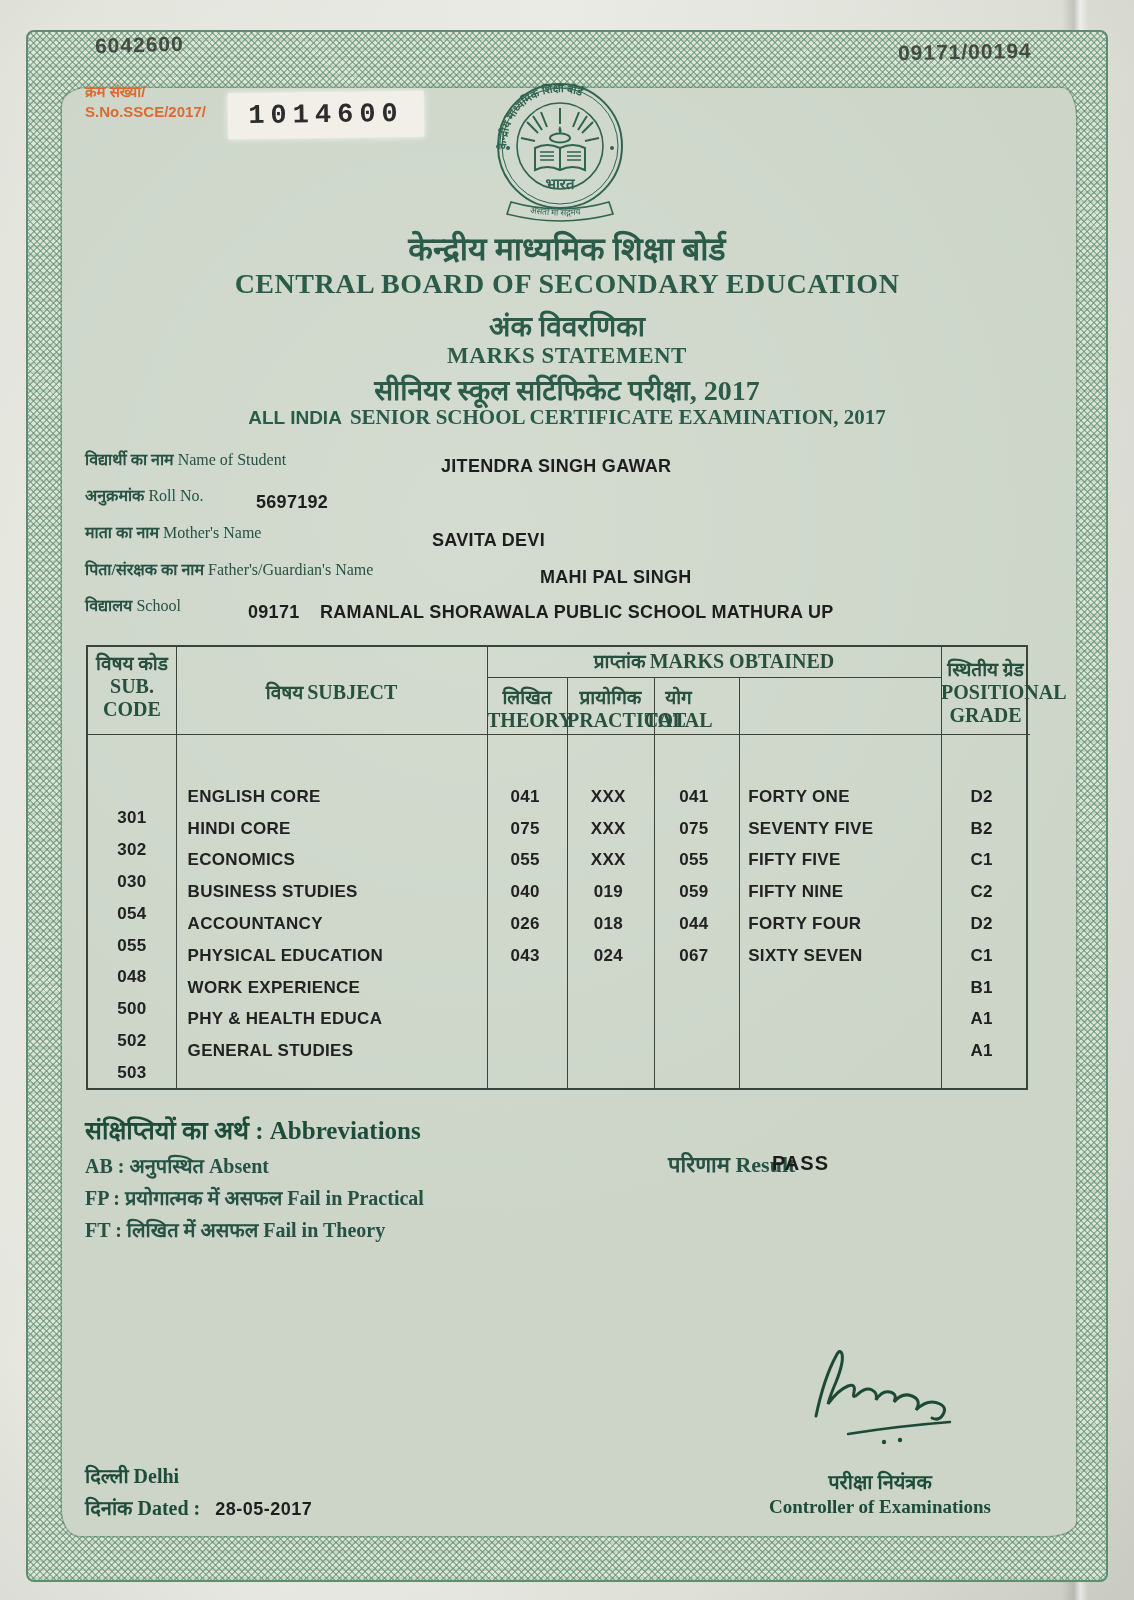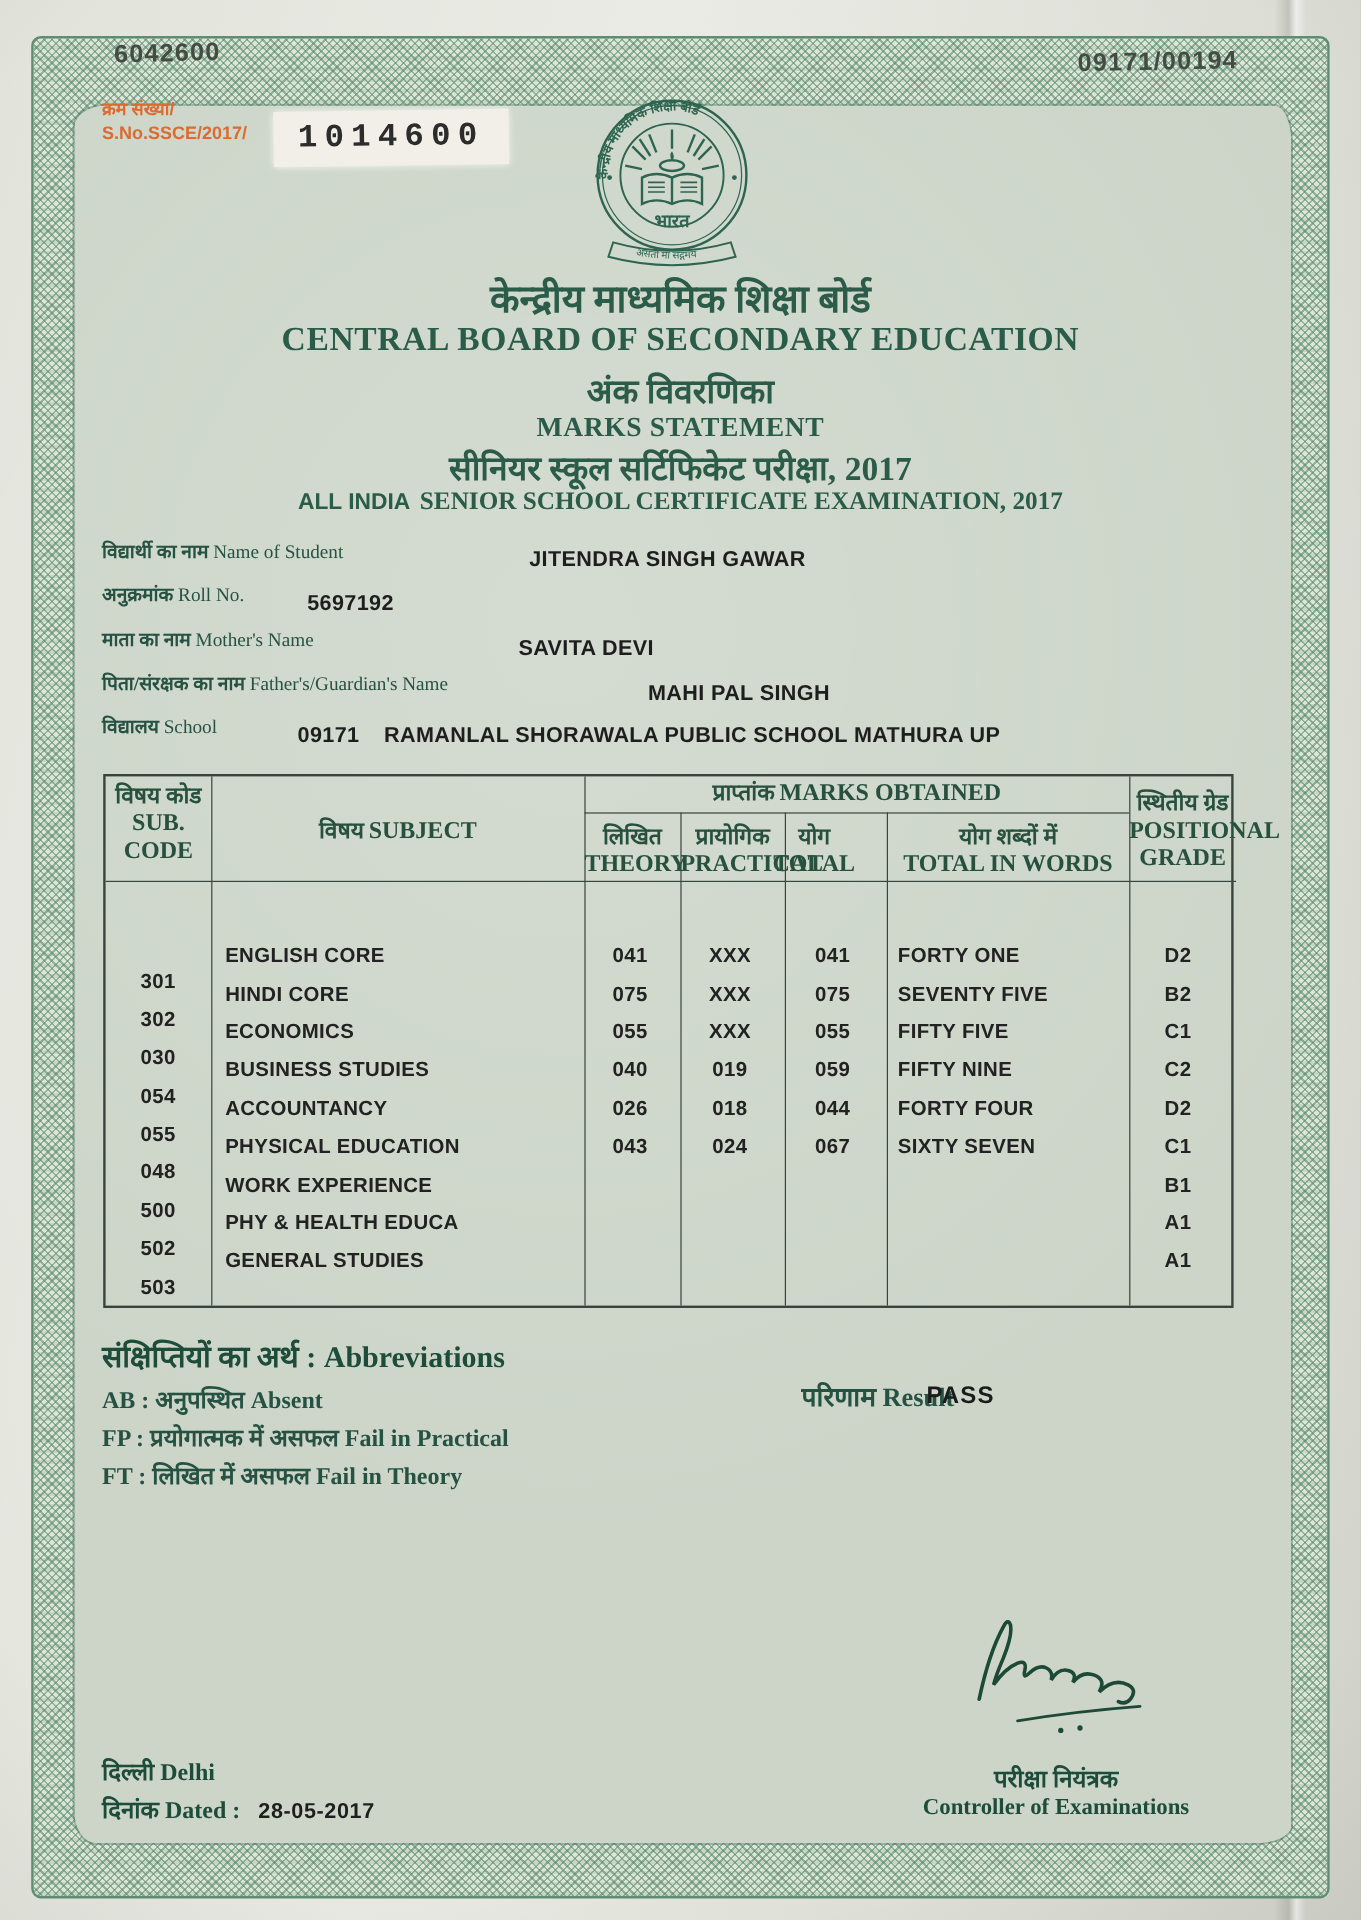--- a/index.html
+++ b/index.html
@@ -259,24 +259,20 @@
       <div class="en">THEORY</div>
     </div>
     <div class="th" style="left:479px; top:40px; width:87px;">
       <div class="hi">प्रायोगिक</div>
       <div class="en">PRACTICAL</div>
     </div>
     <div class="th" style="left:548px; top:40px; width:85px;">
       <div class="hi">योग</div>
       <div class="en">TOTAL</div>
     </div>
-    <div class="th" style="left:651px; top:40px; width:202px;">
-      <div class="hi">योग शब्दों में</div>
-      <div class="en">TOTAL IN WORDS</div>
-    </div>
     <div class="th" style="left:853px; top:12px; width:89px;">
       <div class="hi">स्थितीय ग्रेड</div>
       <div class="en">POSITIONAL</div>
       <div class="en">GRADE</div>
     </div>
 
     <div class="rows">
       <div class="trow">
         <div class="c-code">301</div>
           <div class="c-subject">ENGLISH CORE</div>

